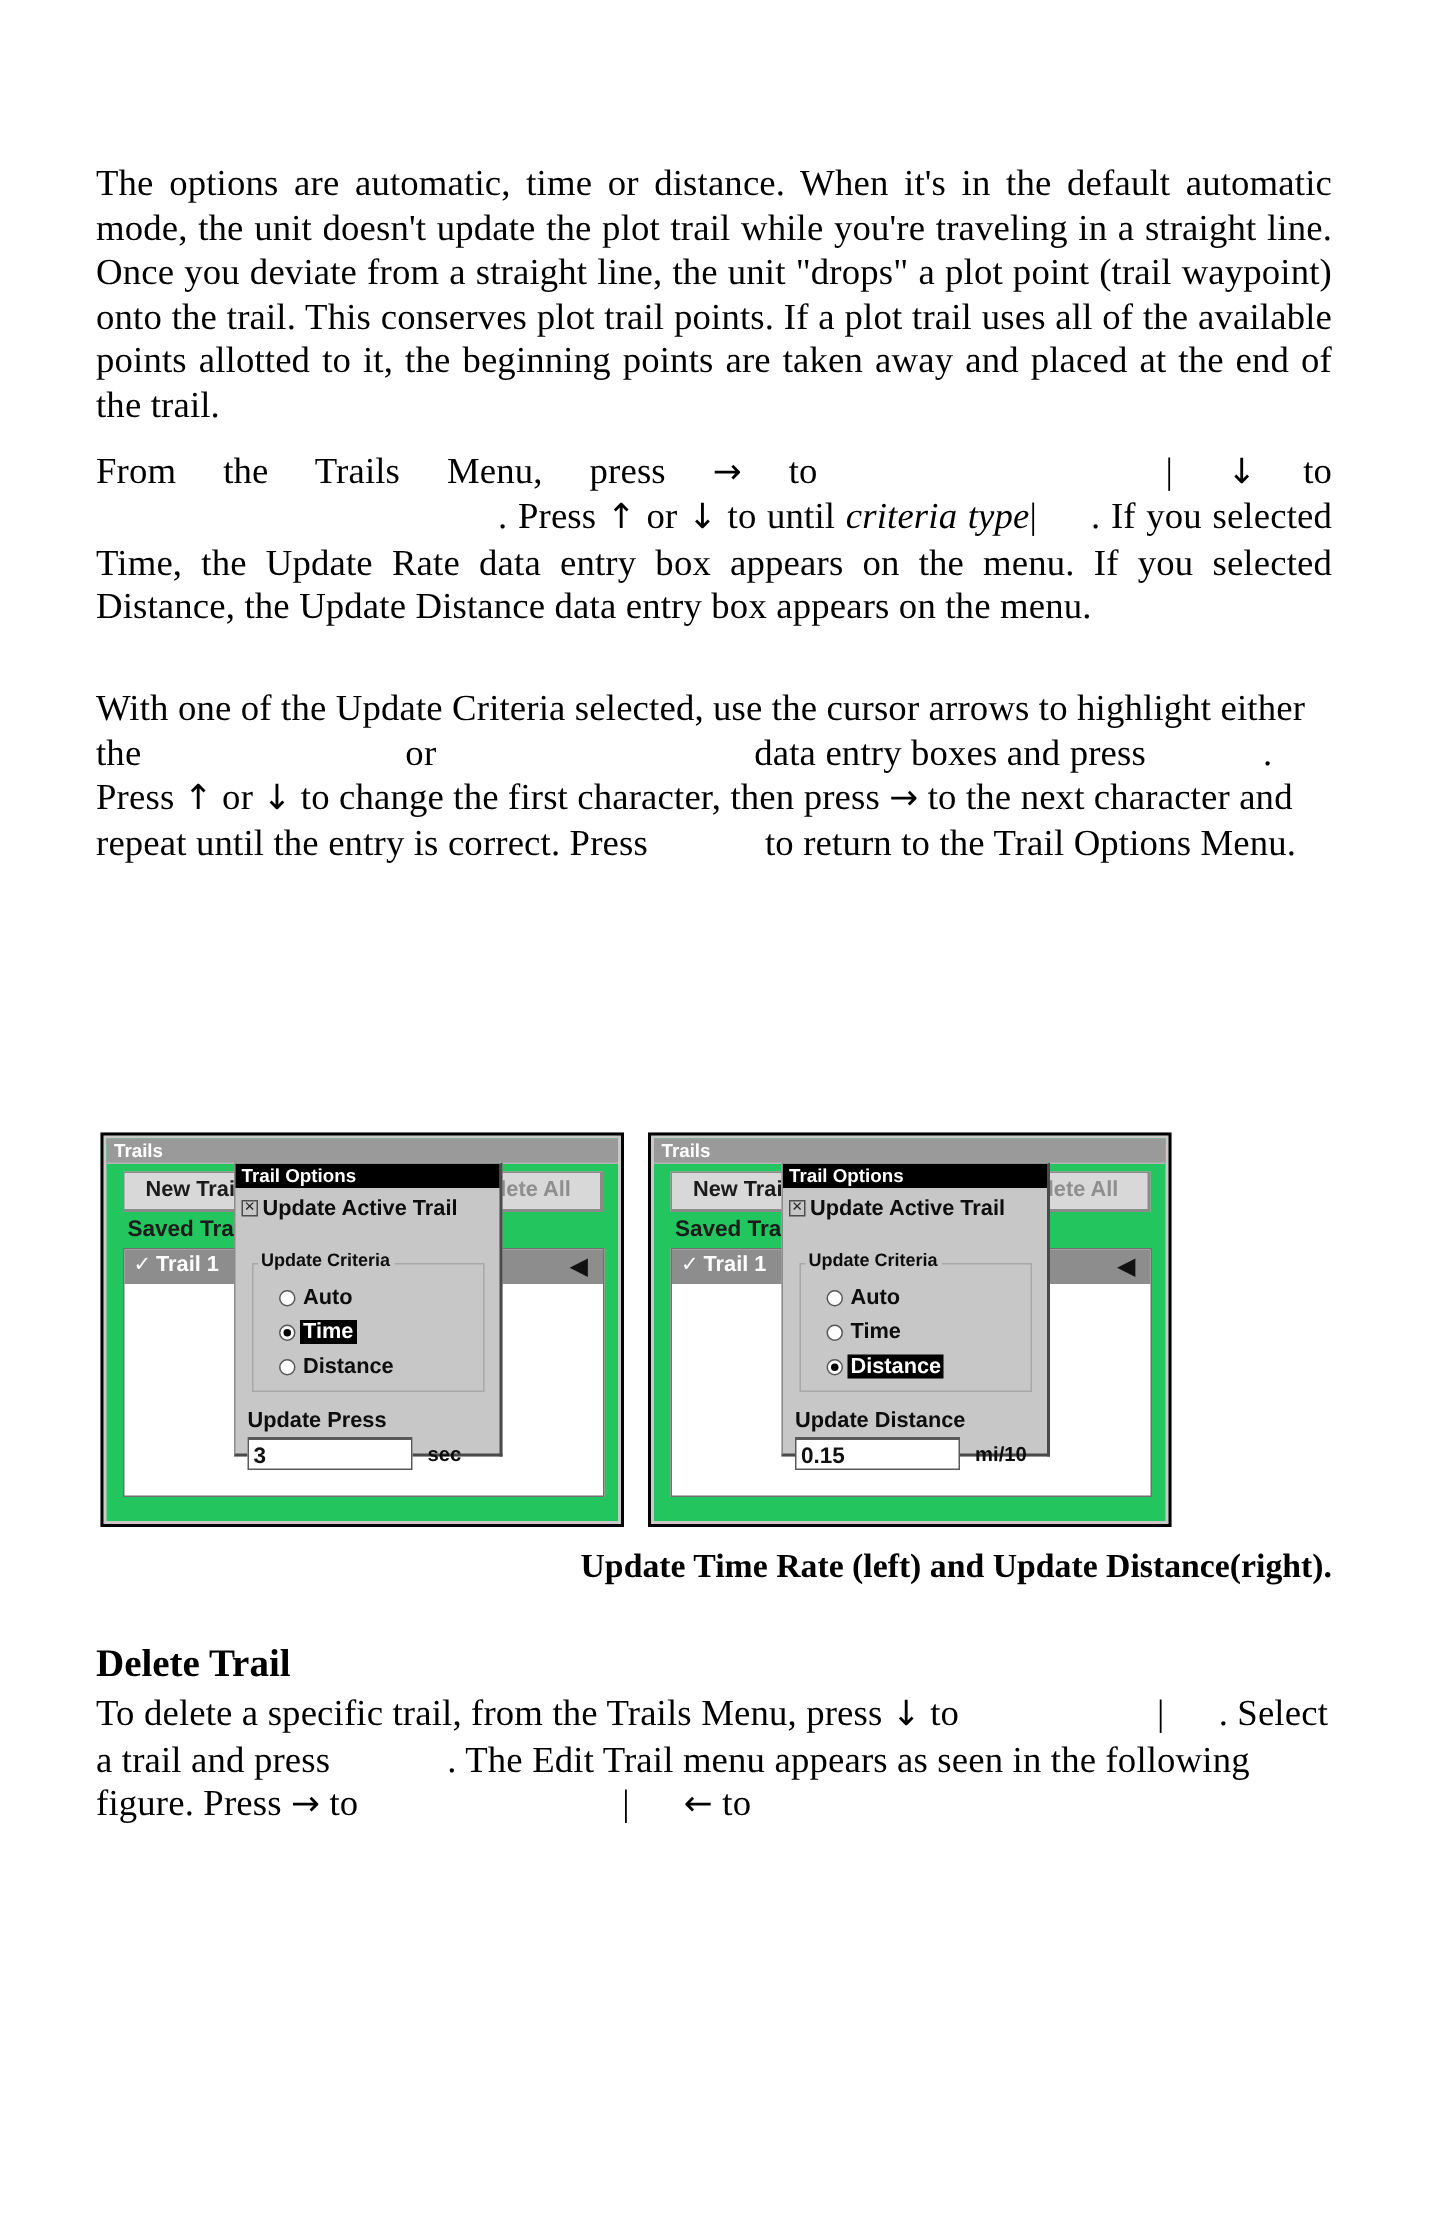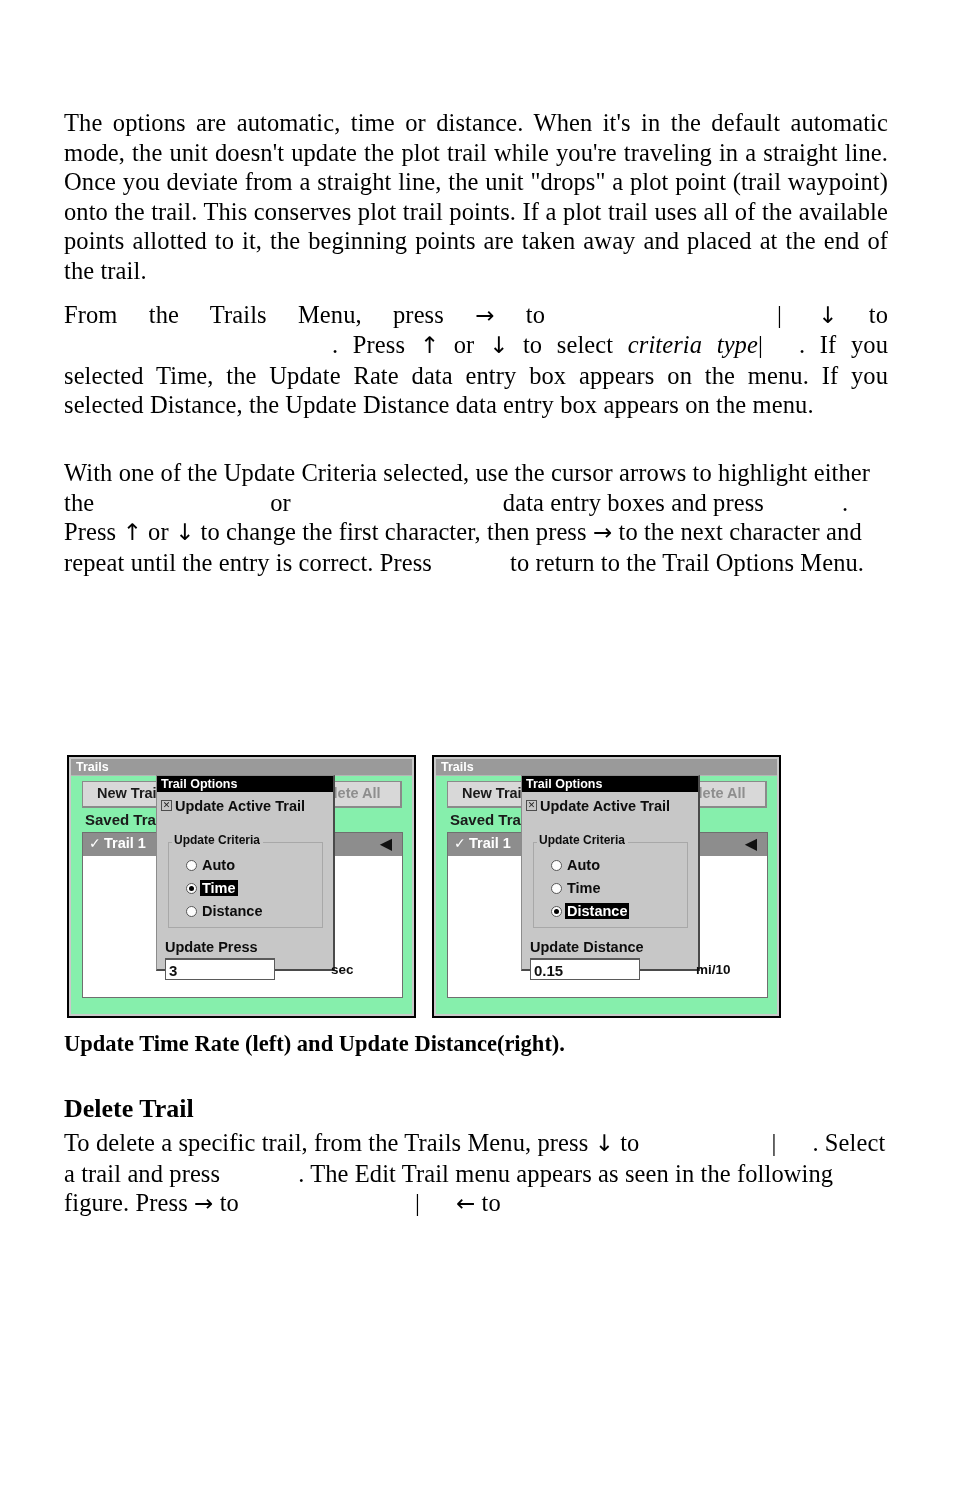--- a/index.html
+++ b/index.html
@@ -70,21 +70,21 @@
     font-family: "Liberation Sans", "DejaVu Sans", sans-serif;
     overflow: hidden;
   }
   .screen.left  { left: 0px; }
   .screen.right { left: 365px; }
 
   .screen-inner {
     position: absolute;
     left: 2px; top: 2px;
     right: 2px; bottom: 2px;
-    background: #86efac;
+    background: #22c55e;
   }
 
   
   .unit-titlebar {
     position: absolute;
     left: 0; top: 0;
     width: 100%;
     height: 17px;
     background: #9a9a9a;
     border-bottom: 1px solid #b5b5b5;
@@ -331,30 +331,29 @@
     color: #111111;
   }
   .entry-units {
     position: absolute;
     left: 128px;
     top: 186px;
     font-size: 13.5px;
     font-weight: bold;
     color: #0d0d0d;
     white-space: nowrap;
-    margin-left: 46px;
   }
 
   
   .caption {
     position: absolute;
     left: 64px;
     top: 1031px;
     width: 824px;
-    text-align: left;
+    text-align: right;
     font-size: 22.5px;
     font-weight: bold;
     font-family: "Liberation Serif", "DejaVu Serif", serif;
   }
 
   .section-head {
     position: absolute;
     left: 64px;
     top: 1094px;
     font-size: 26px;
@@ -371,21 +370,21 @@
 </head>
 <body>
 
 <div class="page">
 
   <div class="content">
 
     <p class="body-para">The options are automatic, time or distance. When it's in the default automatic mode, the unit doesn't update the plot trail while you're traveling in a straight line. Once you deviate from a straight line, the unit "drops" a plot point (trail waypoint) onto the trail. This conserves plot trail points. If a plot trail uses all of the available points allotted to it, the beginning points are taken away and placed at the end of the trail.</p>
 
     <p class="body-para"><span>From the Trails Menu, press</span> <span class="arrow-glyph">→</span> <span>to</span><span class="gap-xxl"></span><span>|</span><span class="gap-s"></span><span class="arrow-glyph">↓</span> <span>to</span><span class="gap-xxl"></span><span class="gap-s"></span><span>.</span>
-    <span>Press</span> <span class="arrow-glyph">↑</span> <span>or</span> <span class="arrow-glyph">↓</span> <span>to select</span> <span class="ital">criteria type</span><span>|</span><span class="gap-s"></span><span>. If you selected Time, the Update Rate data entry box appears on the menu. If you selected Distance, the Update Distance data entry box appears on the menu.</span></p>
+    <span>Press</span> <span class="arrow-glyph">↑</span> <span>or</span> <span class="arrow-glyph">↓</span> <span>to until</span> <span class="ital">criteria type</span><span>|</span><span class="gap-s"></span><span>. If you selected Time, the Update Rate data entry box appears on the menu. If you selected Distance, the Update Distance data entry box appears on the menu.</span></p>
 
     <div class="spacer-para"></div>
 
 
     <p class="body-para last-left"><span>With one of the Update Criteria selected, use the cursor arrows to highlight either the</span><span class="gap-xl"></span><span>or</span><span class="gap-xl"></span><span class="gap-s"></span><span>data entry boxes and press</span><span class="gap-m"></span><span>. Press</span> <span class="arrow-glyph">↑</span> <span>or</span> <span class="arrow-glyph">↓</span> <span>to change the first character, then press</span> <span class="arrow-glyph">→</span> <span>to the next character and repeat until the entry is correct. Press</span><span class="gap-m"></span><span>to return to the Trail Options Menu.</span></p>
 
   </div>
 
   <div class="figure-wrap">
 

